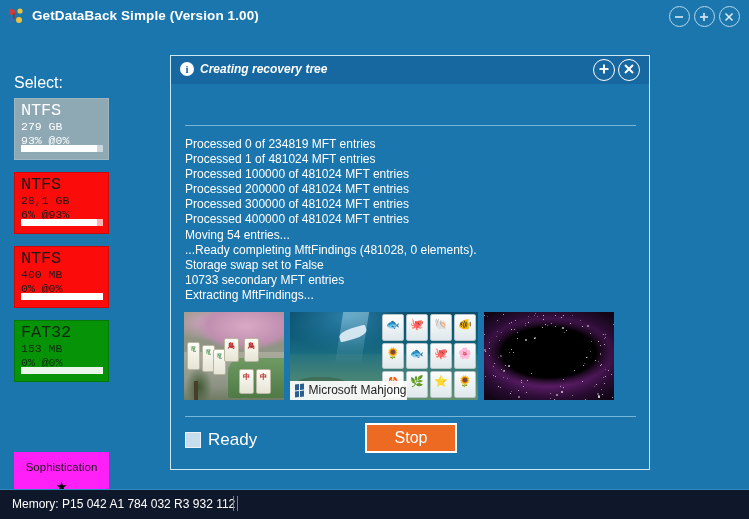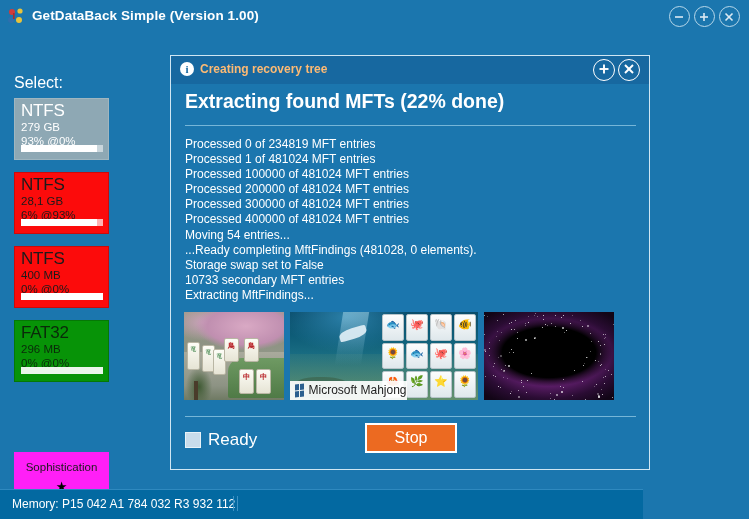--- a/index.html
+++ b/index.html
@@ -51,20 +51,21 @@
   #select-label {
     position: absolute; left: 14px; top: 8px;
     font-size: 16px; color: #ffffff;
   }
   .tile {
     position: absolute; left: 14px;
     width: 95px; height: 62px;
     border: 1px solid rgba(0,0,0,.18);
     cursor: pointer;
     overflow: hidden;
+    font-family: Liberation Mono, monospace;
   }
   .tile .fs {
     position: absolute; left: 6px; top: 2px;
     font-size: 17px; line-height: 19px;
     letter-spacing: -.2px;
   }
   .tile .sz {
     position: absolute; left: 6px; top: 21px;
     font-size: 11.5px; line-height: 14px;
   }
@@ -135,22 +136,23 @@
     width: 14px; height: 14px;
     border-radius: 50%;
     background: #ffffff;
     color: #1768a0;
     font-size: 11px; font-weight: bold;
     font-family: "Liberation Serif", serif;
     text-align: center; line-height: 14px;
   }
   #dlg-title {
     position: absolute; left: 29px; top: 6px;
-    font-size: 12px; font-weight: bold; color: #fdba74;
+    font-size: 12px; font-weight: bold; color: #ffffff;
     white-space: nowrap;
+    font-style: italic;
   }
   .dbtn {
     position: absolute; top: 3px;
     width: 22px; height: 22px;
     border: 1.8px solid #ffffff;
     border-radius: 50%;
     background: transparent;
     cursor: pointer;
   }
   #dlg-add   { left: 422px; }
@@ -332,22 +334,22 @@
     border: 2px solid #ffffff;
     color: #ffffff;
     font-family: "Liberation Sans", sans-serif;
     font-size: 16px;
     cursor: pointer;
   }
 
   
   #statusbar {
     position: absolute; left: 0; bottom: 0;
-    width: 643px; height: 30px;
-    background: #0369a1;
+    width: 749px; height: 30px;
+    background: #0f172a;
     border-top: 1px solid #2f89bf;
   }
   #memory-text {
     position: absolute; left: 12px; top: 7px;
     font-size: 12px; color: #ffffff;
     white-space: nowrap;
   }
   #status-sep {
     position: absolute; left: 233px; top: 6px;
     width: 5px; height: 15px;
@@ -416,21 +418,21 @@
       <div class="fs">NTFS</div>
       <div class="sz">400 MB</div>
       <div class="pc">0% @0%</div>
       <div class="bar">
           <i></i>
         </div>
     </div>
 
     <div class="tile" id="tile-3">
       <div class="fs">FAT32</div>
-      <div class="sz">296 MB</div>
+      <div class="sz">153 MB</div>
       <div class="pc">0% @0%</div>
       <div class="bar">
           <i></i>
         </div>
     </div>
 
     <div id="tile-soph">
       <div id="soph-label">Sophistication</div>
       <div id="soph-star">★</div>
     </div>
@@ -448,21 +450,20 @@
         </svg>
       </button>
       <button class="dbtn" id="dlg-close">
         <svg width="18" height="18" viewBox="0 0 18 18">
           <line x1="5" y1="5" x2="13" y2="13" stroke="#ffffff" stroke-width="1.9"></line>
           <line x1="13" y1="5" x2="5" y2="13" stroke="#ffffff" stroke-width="1.9"></line>
         </svg>
       </button>
     </div>
 
-    <div id="dlg-heading">Extracting found MFTs (22% done)</div>
     <div class="hr" id="hr-top"></div>
 
     <div id="log">
         <div class="line">Processed 0 of 234819 MFT entries</div>
         <div class="line">Processed 1 of 481024 MFT entries</div>
         <div class="line">Processed 100000 of 481024 MFT entries</div>
         <div class="line">Processed 200000 of 481024 MFT entries</div>
         <div class="line">Processed 300000 of 481024 MFT entries</div>
         <div class="line">Processed 400000 of 481024 MFT entries</div>
         <div class="line">Moving 54 entries...</div>

